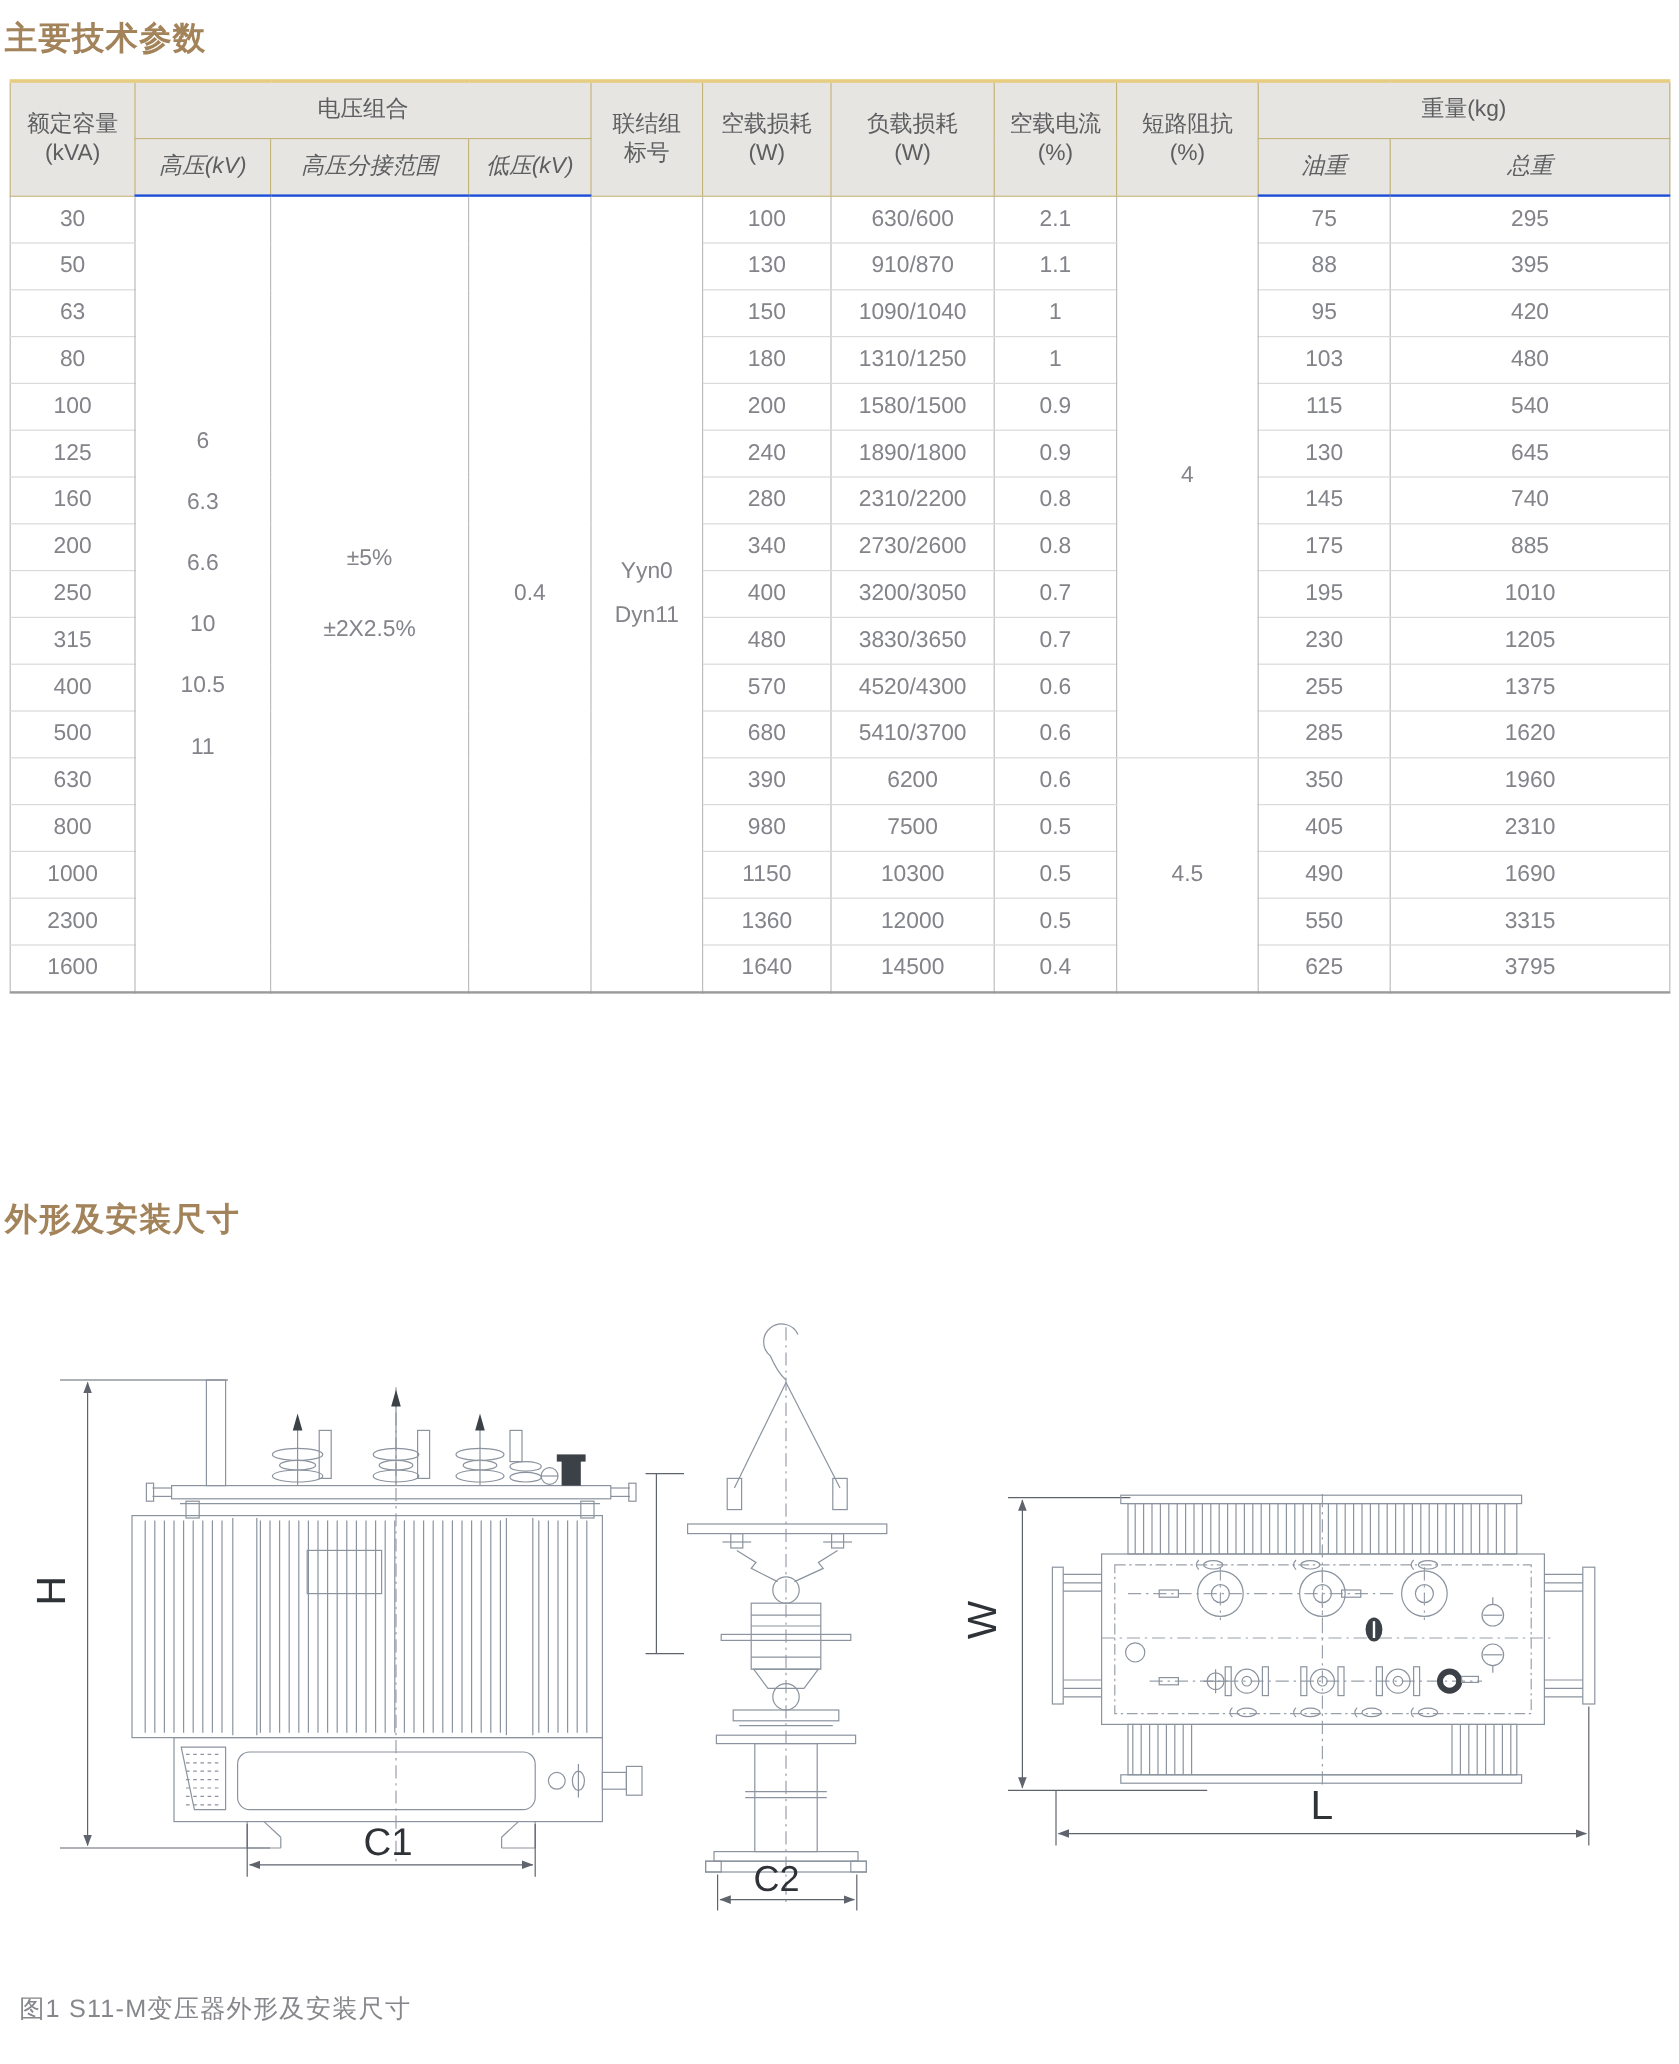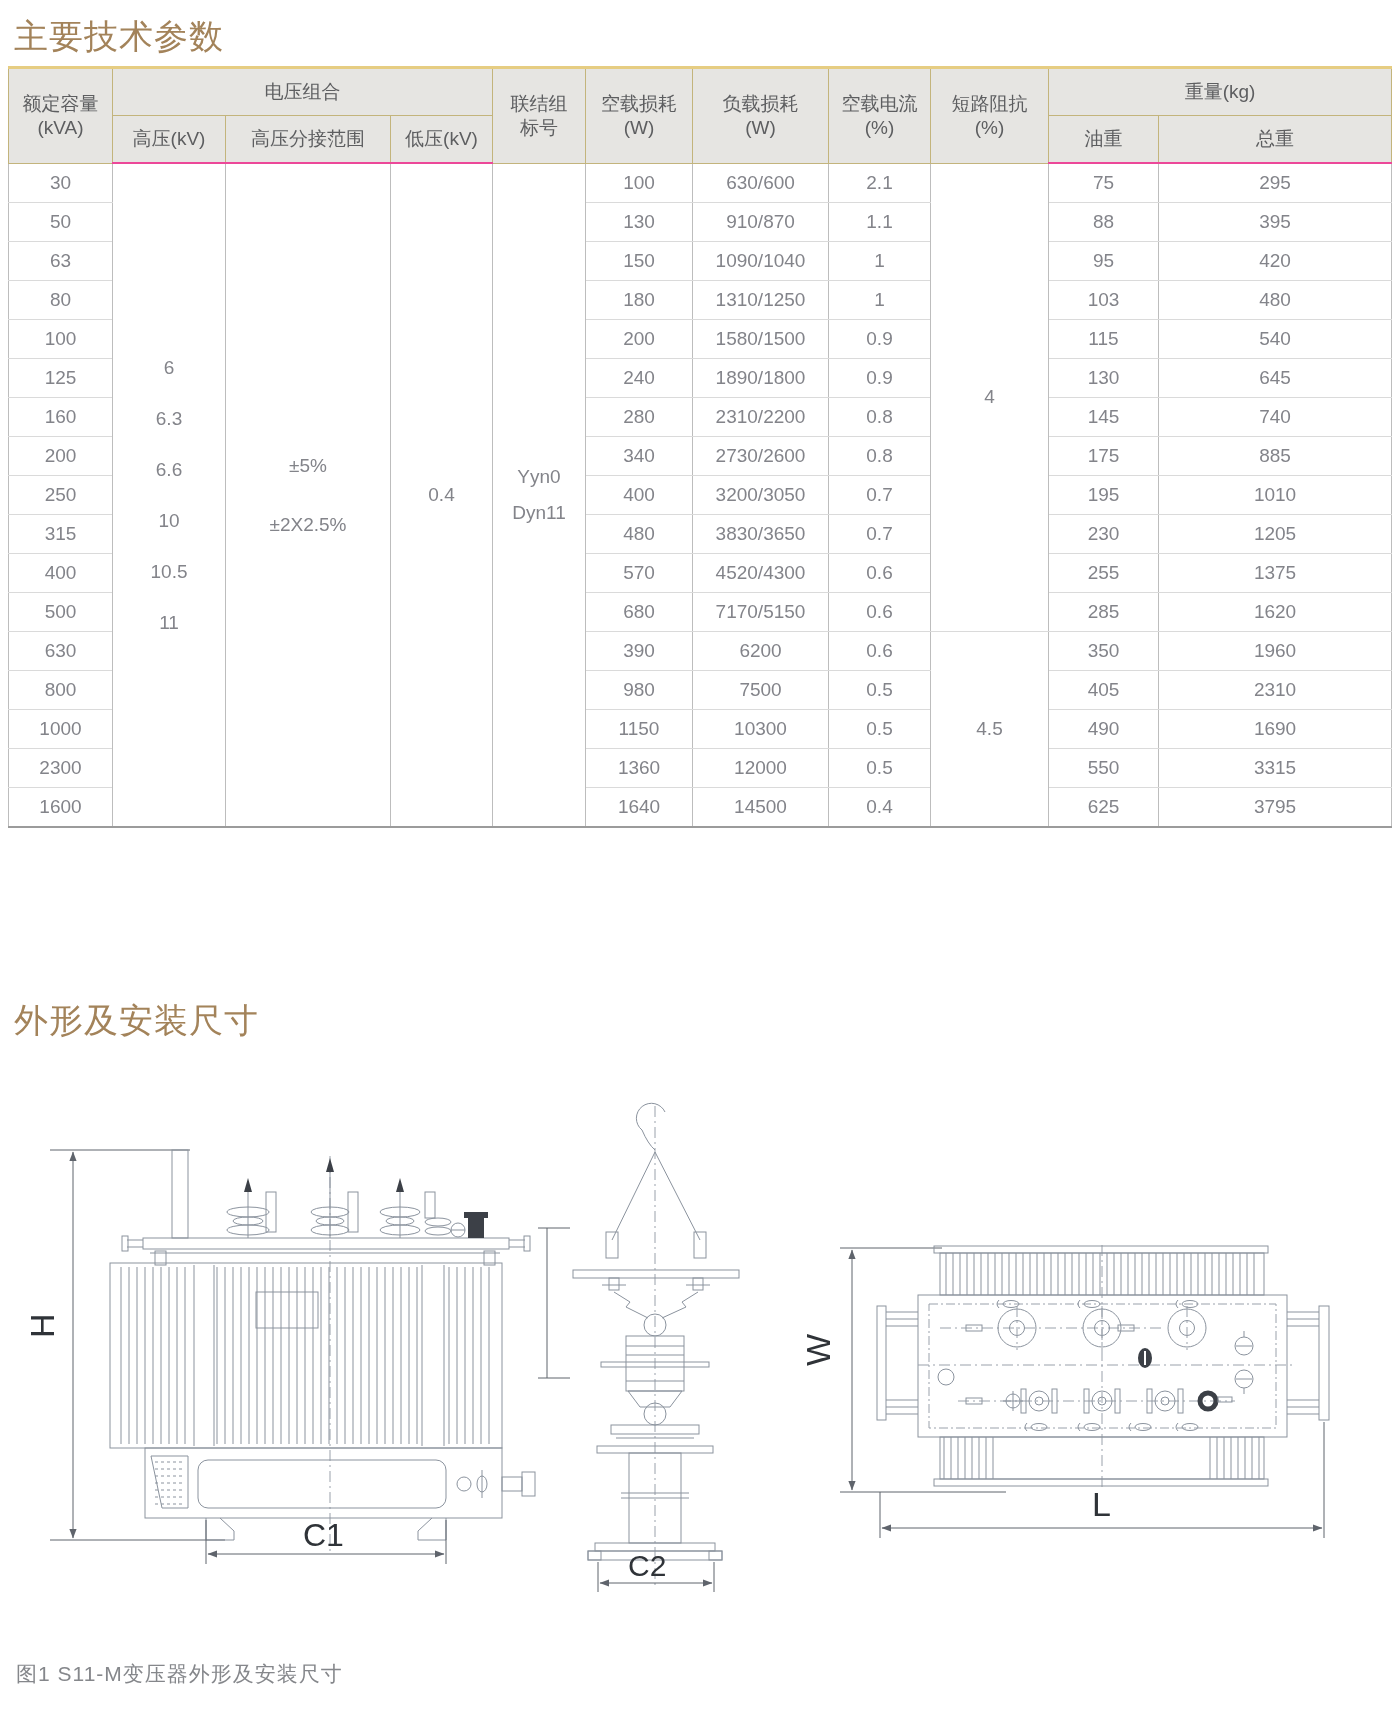--- a/index.html
+++ b/index.html
@@ -1,28 +1,28 @@
 <!DOCTYPE html>
 <html><head>
 <meta charset="utf-8">
 <style>
   html,body{margin:0;padding:0;background:#ffffff;}
   .page{position:relative;width:1399px;height:1720px;background:#ffffff;overflow:hidden;
         font-family:"Liberation Sans","DejaVu Sans",sans-serif;}
-  .section-title{position:absolute;left:14px;font-size:34px;font-weight:normal;color:#a3835a;letter-spacing:1px;}
+  .section-title{position:absolute;left:4px;font-size:27px;font-weight:bold;color:#a3835a;letter-spacing:1px;}
   #title1{top:14px;}
   #title2{top:998px;}
 
   
   .spec-table{position:absolute;left:8px;top:66px;width:1171px;border-collapse:collapse;table-layout:fixed;
               border-top:3px solid #e6cd82;border-left:1px solid #bfbfbf;border-right:1px solid #c3b47c;
               border-bottom:2px solid #9b9b9b;}
   .spec-table th{background:#e6e5e2;color:#5d5e60;font-weight:400;font-size:19px;
                  border:1px solid #c3b47c;height:44px;line-height:1.25;}
-  .spec-table thead tr:last-child th{border-bottom:2px solid #ec4899;}
+  .spec-table thead tr:last-child th{border-bottom:2px solid #1d4ed8;font-style:italic;}
   .spec-table td{border-left:1px solid #bdbdbd;border-right:1px solid #bdbdbd;
                  border-top:1px solid #dadada;border-bottom:1px solid #dadada;
                  text-align:center;vertical-align:middle;height:38px;
                  font-size:19px;color:#83848a;padding:0;}
   .stack{display:flex;flex-direction:column;justify-content:center;align-items:center;height:100%;}
   .stack-hv{gap:29px;}
   .stack-tap{gap:37px;}
   .stack-vg{gap:14px;}
 
   .note{position:absolute;left:10px;top:846px;width:1380px;font-size:19px;color:#5f6063;letter-spacing:0.5px;}
@@ -206,21 +206,21 @@
           <td>400</td>
           <td>570</td>
           <td>4520/4300</td>
           <td>0.6</td>
           <td>255</td>
           <td>1375</td>
         </tr>
         <tr>
           <td>500</td>
           <td>680</td>
-          <td>7170/5150</td>
+          <td>5410/3700</td>
           <td>0.6</td>
           <td>285</td>
           <td>1620</td>
         </tr>
         <tr>
           <td>630</td>
           <td>390</td>
           <td>6200</td>
           <td>0.6</td>
           <td rowspan="5">4.5</td>

